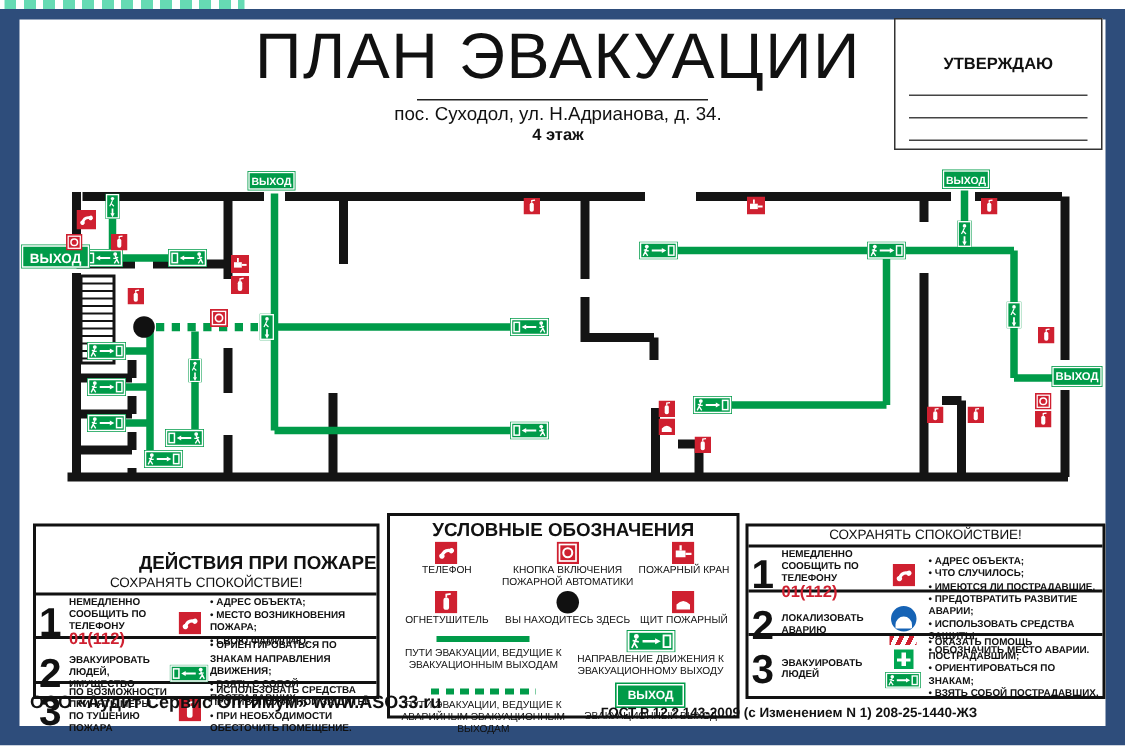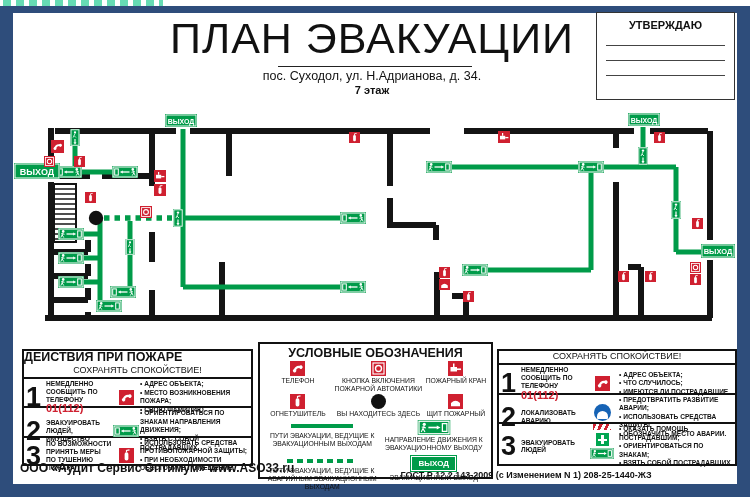--- a/index.html
+++ b/index.html
@@ -8,25 +8,25 @@
   .frame{position:absolute;left:0;top:6px;right:0;bottom:0;background:#2e4d7b}
   .page{position:absolute;left:13px;top:13px;width:724px;height:471px;background:#fff}
   .watermark{position:absolute;left:3px;top:0;width:160px;height:6px;opacity:.75;
     background:repeating-linear-gradient(90deg, rgba(0,195,130,.8) 0 8px, rgba(255,255,255,0) 8px 13px);
     filter:blur(.4px)}
   .title{position:absolute;left:0;top:14px;width:744px;text-align:center;font-size:43px;font-weight:normal;letter-spacing:1px}
   .addr-rule{position:absolute;left:278px;top:66px;width:194px;border-top:1.5px solid #222}
   .addr{position:absolute;left:0;top:69px;width:744px;text-align:center;font-size:12.5px;font-weight:normal}
   .floor{position:absolute;left:0;top:84px;width:744px;text-align:center;font-size:11px;font-weight:bold}
   .approve{position:absolute;left:596px;top:12px;width:139px;height:88px;border:1.5px solid #333;background:#fff}
-  .approve .cap{text-align:center;font-size:11px;font-weight:bold;margin-top:6px}
+  .approve .cap{text-align:center;font-size:11px;font-weight:bold;margin-top:24px}
   .approve .ln{margin:14px 9px 0 9px;border-bottom:1.5px solid #444}
   .plan-svg{position:absolute;left:0;top:105px;width:750px;height:240px}
   .panel{position:absolute;background:#fff;border:2.5px solid #111}
-  .p-title{text-align:left;font-weight:bold;font-size:12.5px;line-height:1.1;padding-top:0}
+  .p-title{text-align:right;font-weight:bold;font-size:12.5px;line-height:1.1;padding-top:18px}
   .p-sub{text-align:center;font-size:9px;padding-bottom:2px;border-bottom:2px solid #111}
   .prow{display:grid;align-items:center;border-bottom:2px solid #111;padding:1px 2px}
   .prow:last-child{border-bottom:none}
   #fire-panel{left:22px;top:349px;width:231px;height:117px}
   #fire-panel .prow{grid-template-columns:20px 66px 28px auto;height:29.5px}
   #accident-panel{left:497px;top:349px;width:240px;height:117px}
   #accident-panel .prow{grid-template-columns:20px 64px 34px auto;height:29.5px}
   .num{font-size:27px;font-weight:bold;line-height:.9}
   .act{font-size:6.6px;font-weight:bold;line-height:1.2;text-transform:uppercase}
   .phone-red{color:#cf2030;font-size:11px;font-weight:bold;line-height:1}
@@ -56,21 +56,21 @@
 </head>
 <body>
 
 <div class="frame"></div>
 <div class="page"></div>
 <div class="watermark"></div>
 
 <div class="title">ПЛАН ЭВАКУАЦИИ</div>
 <div class="addr-rule"></div>
 <div class="addr">пос. Суходол, ул. Н.Адрианова, д. 34.</div>
-<div class="floor">7 этаж</div>
+<div class="floor">4 этаж</div>
 
 <div class="approve">
   <div class="cap">УТВЕРЖДАЮ</div>
   <div class="ln"></div>
   <div class="ln"></div>
   <div class="ln"></div>
 </div>
 
 <svg class="plan-svg" viewBox="0 105 750 240">
   <defs>

